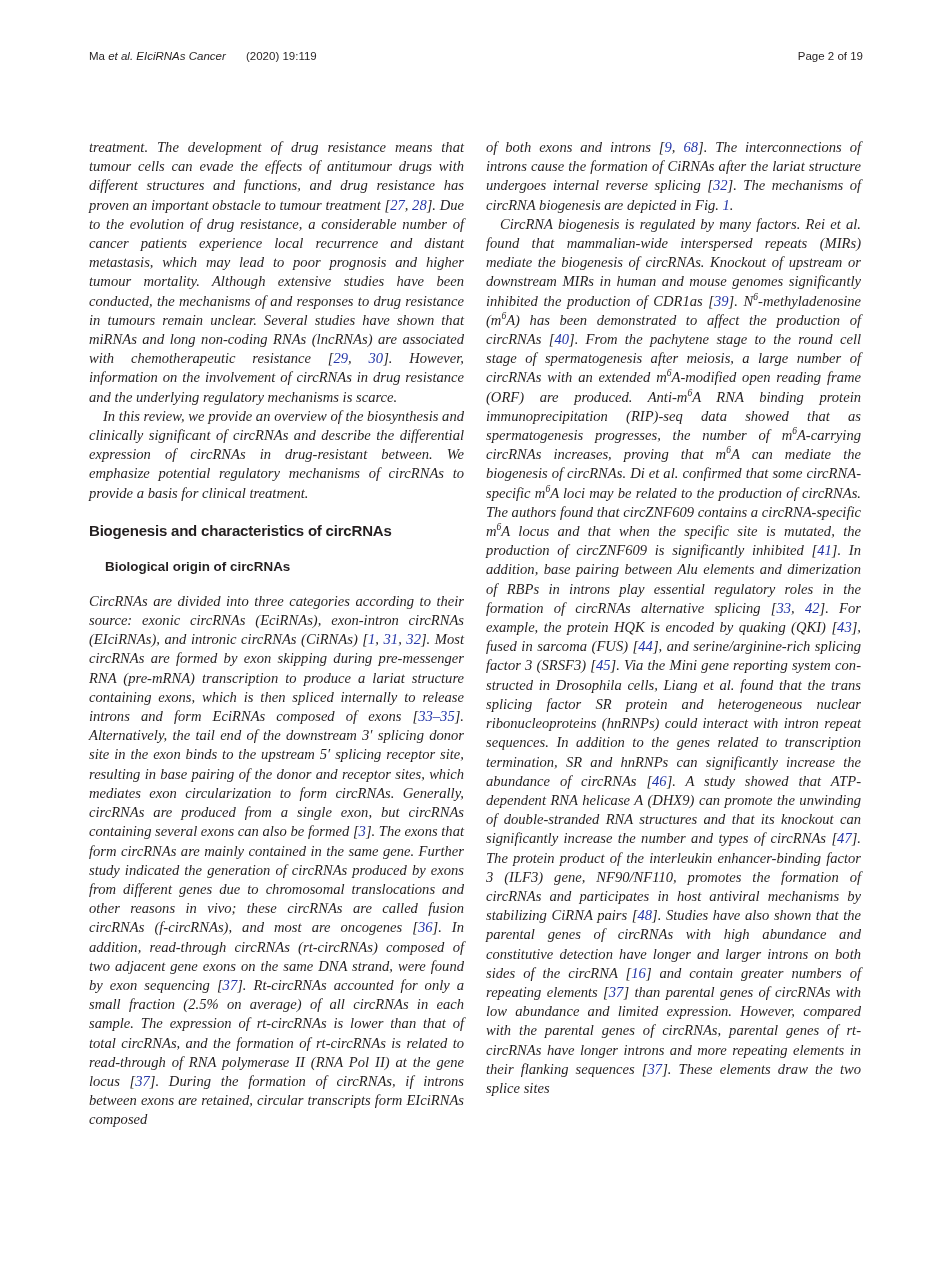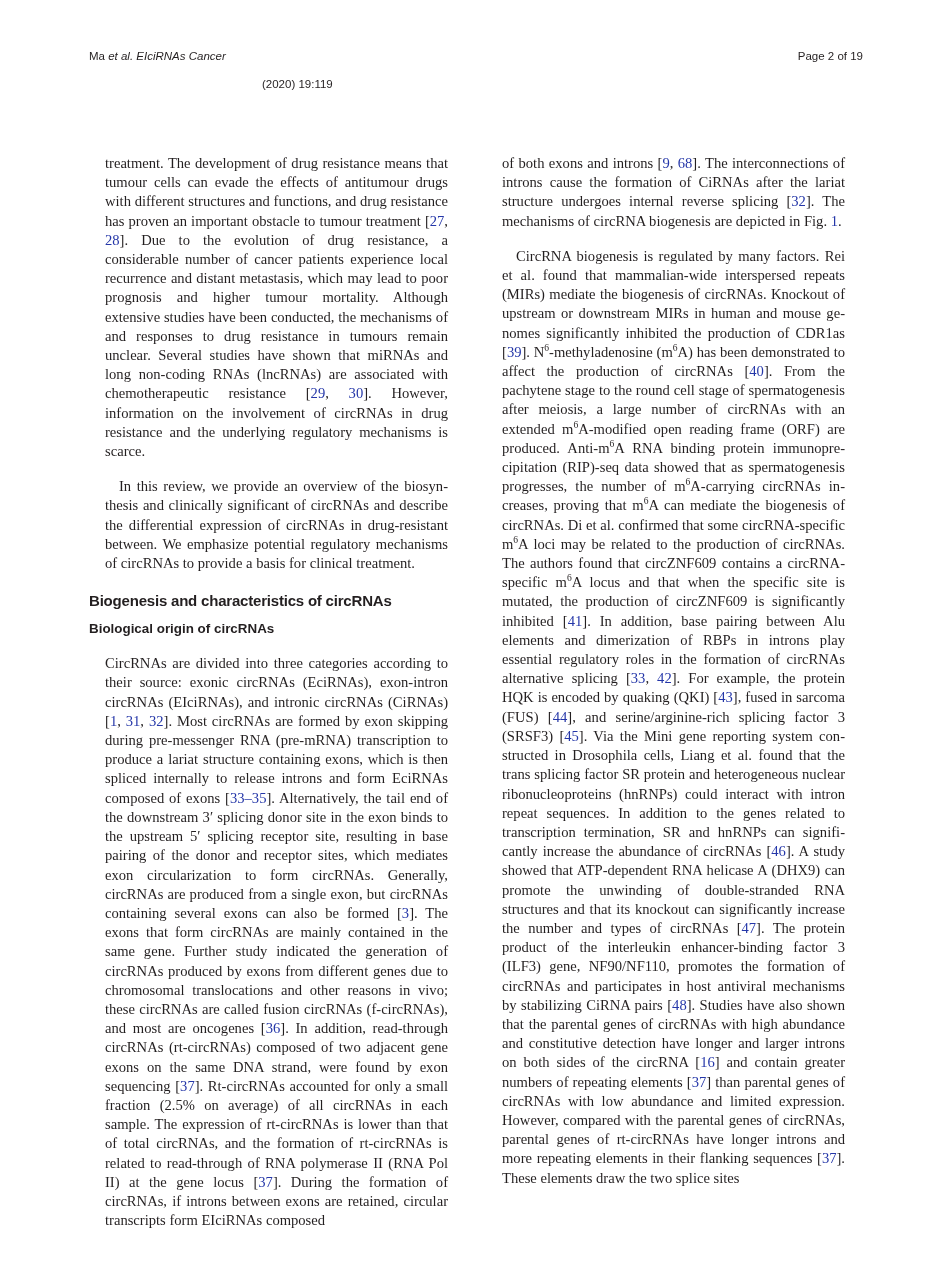--- a/index.html
+++ b/index.html
@@ -1,35 +1,35 @@
 <!DOCTYPE html>
 <html><head>
 <meta charset="utf-8">
 <style>
   html, body { margin:0; padding:0; background:#ffffff; }
   body { width:950px; height:1263px; position:relative; overflow:hidden; color:#231f20; }
   .header { position:absolute; top:50px; left:89px; right:87px; height:18px;
     font-family:"Liberation Sans", sans-serif; font-size:11.5px; color:#231f20; }
   .header .journal { position:absolute; left:0; top:0; }
   .header .journal i { }
-  .header .vol { position:absolute; left:173px; top:0;margin-top:28px; }
+  .header .vol { position:absolute; left:157px; top:0; }
   .header .page { position:absolute; right:0; top:0;text-align:center; }
   .col { position:absolute; top:138px; width:375px;
     font-family:"Liberation Serif", serif; font-size:14.6px; line-height:19.2px;
     text-align:justify; hyphens:manual; }
   .col.left { left:89px; }
   .col.right { left:486px; }
-  p { margin:16px; }
+  p { margin:0;font-style:italic; }
   p.indent { text-indent:14px; }
   .ref { color:#2436a8; cursor:pointer; }
   sup { font-size:9.5px; line-height:0; vertical-align:super; }
   h2 { font-family:"Liberation Sans", sans-serif; font-weight:bold; font-size:15px;
     margin:18px 0 8px 0; line-height:20px; letter-spacing:-0.2px; }
   h3 { font-family:"Liberation Sans", sans-serif; font-weight:bold; font-size:13.4px;
-    margin:0; line-height:19px; }
+    margin:16px; line-height:19px; }
 </style>
 </head>
 <body>
 
 <div class="header">
   <span class="journal"><span>Ma</span> <i>et al.</i> <i>EIciRNAs Cancer</i></span>
   <span class="vol">(2020) 19:119</span>
   <span class="page">Page 2 of 19</span>
 </div>
 

